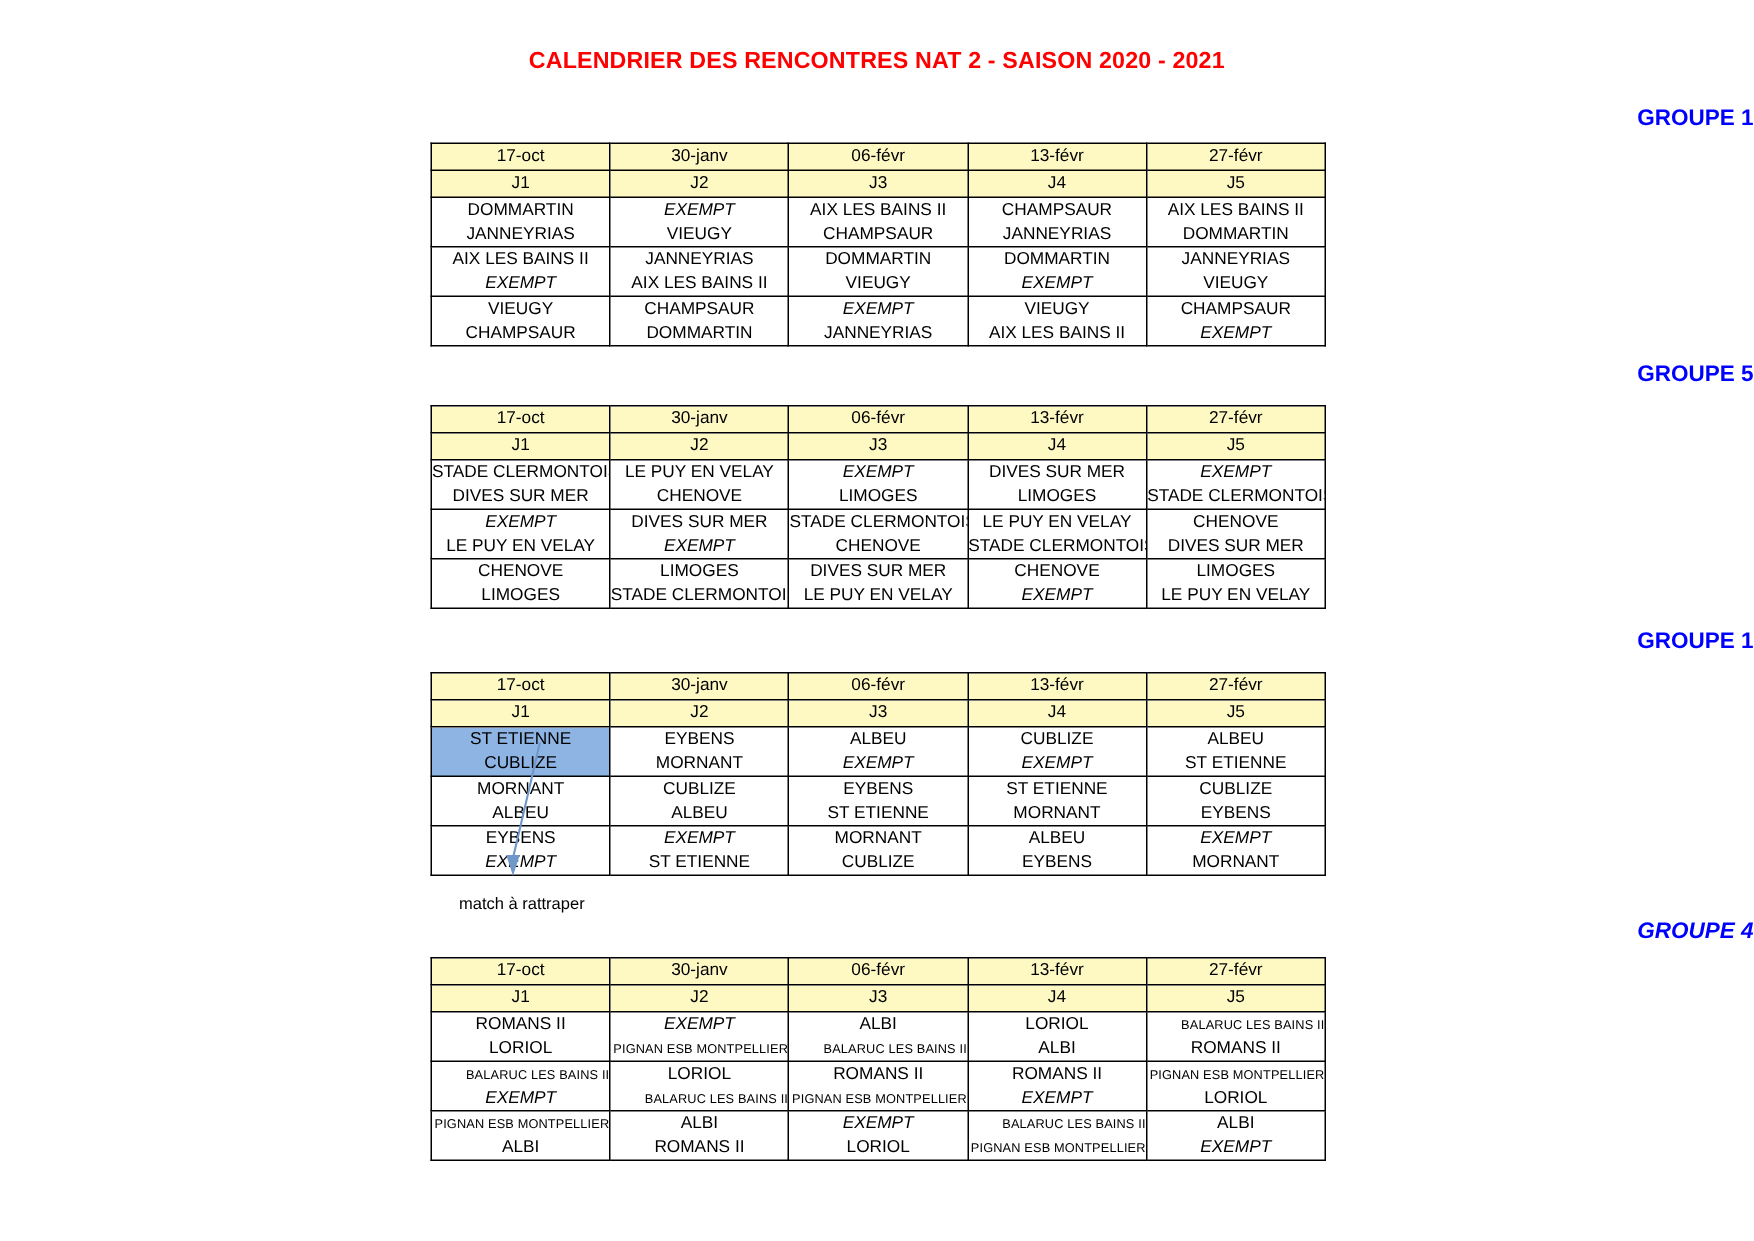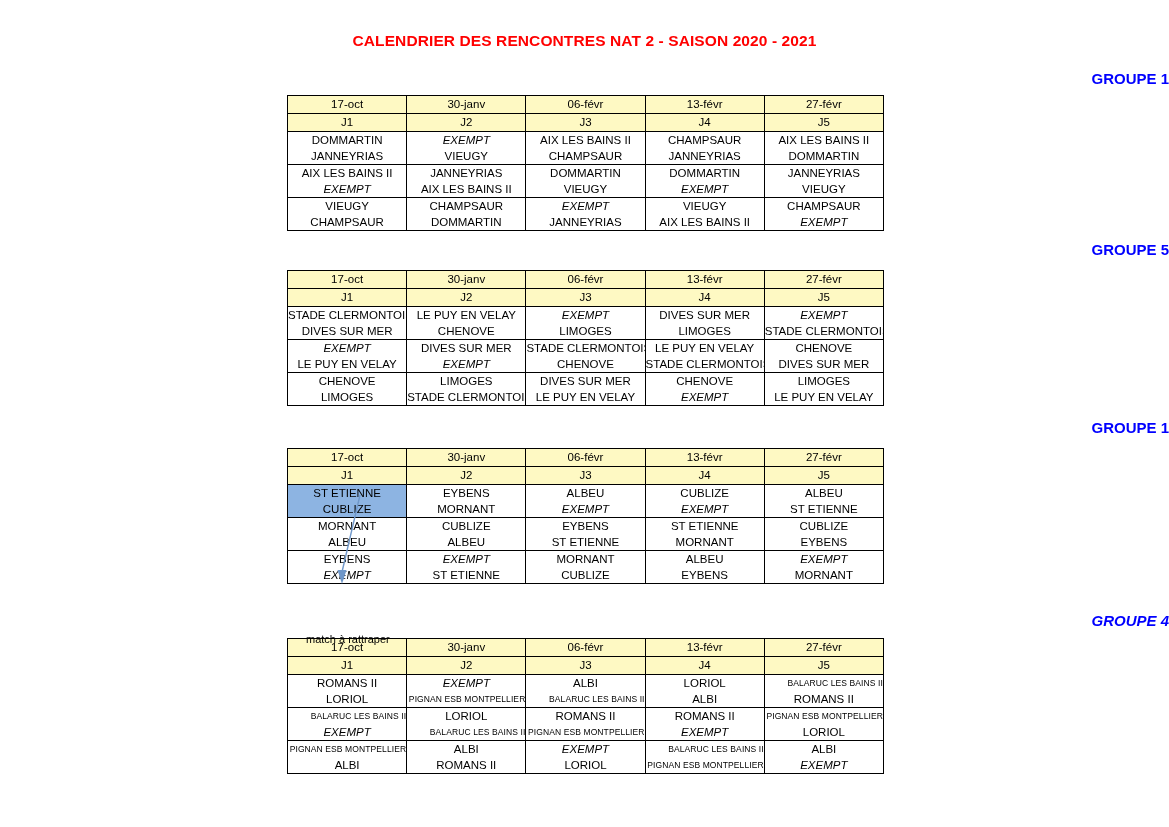--- a/index.html
+++ b/index.html
@@ -89,21 +89,20 @@
   .exempt { font-style: italic; }
   .shrink { font-size: 8.5px; letter-spacing: 0.1px; text-align: right; }
 
   td.highlight { background: #8db4e2; }
 
   .annotation {
     position: absolute;
     font-size: 11px;
     color: #000000;
     white-space: nowrap;
-    margin-top: 36px;
   }
 
   .arrow-svg {
     position: absolute;
     pointer-events: none;
   }
 </style>
 </head>
 <body>
 

